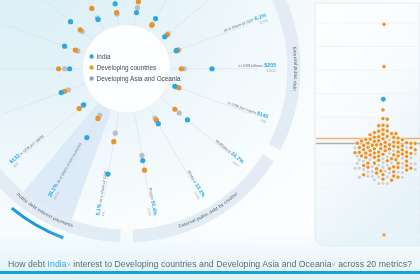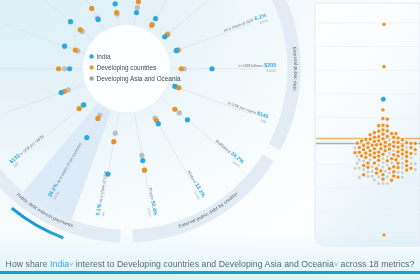--- a/index.html
+++ b/index.html
@@ -334,20 +334,20 @@
       <circle cx="383.00" cy="183.44" r="2.15" fill="#ccd4d8" stroke="#ffffff" stroke-width="0.7"></circle>
       <circle cx="387.30" cy="183.53" r="2.15" fill="#ccd4d8" stroke="#ffffff" stroke-width="0.7"></circle>
       <circle cx="378.70" cy="183.69" r="2.15" fill="#ccd4d8" stroke="#ffffff" stroke-width="0.7"></circle>
       <circle cx="384" cy="24.3" r="2.15" fill="#e8922a" stroke="#ffffff" stroke-width="0.75"></circle>
       <circle cx="384" cy="66.7" r="2.15" fill="#e8922a" stroke="#ffffff" stroke-width="0.75"></circle>
       <circle cx="384" cy="235" r="2.15" fill="#e8922a" stroke="#ffffff" stroke-width="0.75"></circle>
       <circle cx="383.3" cy="99.2" r="2.9" fill="#2aa8e0" stroke="#ffffff" stroke-width="0.9"></circle>
     </svg>
   <div class="bg2"></div>
   <div class="footer-q">
-    <span>How share</span>
+    <span>How debt</span>
     <span class="sel selu"><span>India</span></span><span class="caret">˅</span>
     <span>interest to</span>
     <span class="selu"><span>Developing countries and Developing Asia and Oceania</span></span><span class="caret">˅</span>
-    <span>across 18 metrics?</span>
+    <span>across 20 metrics?</span>
   </div>
   <div class="fbar"></div>
 </div>
 
 </body></html>

